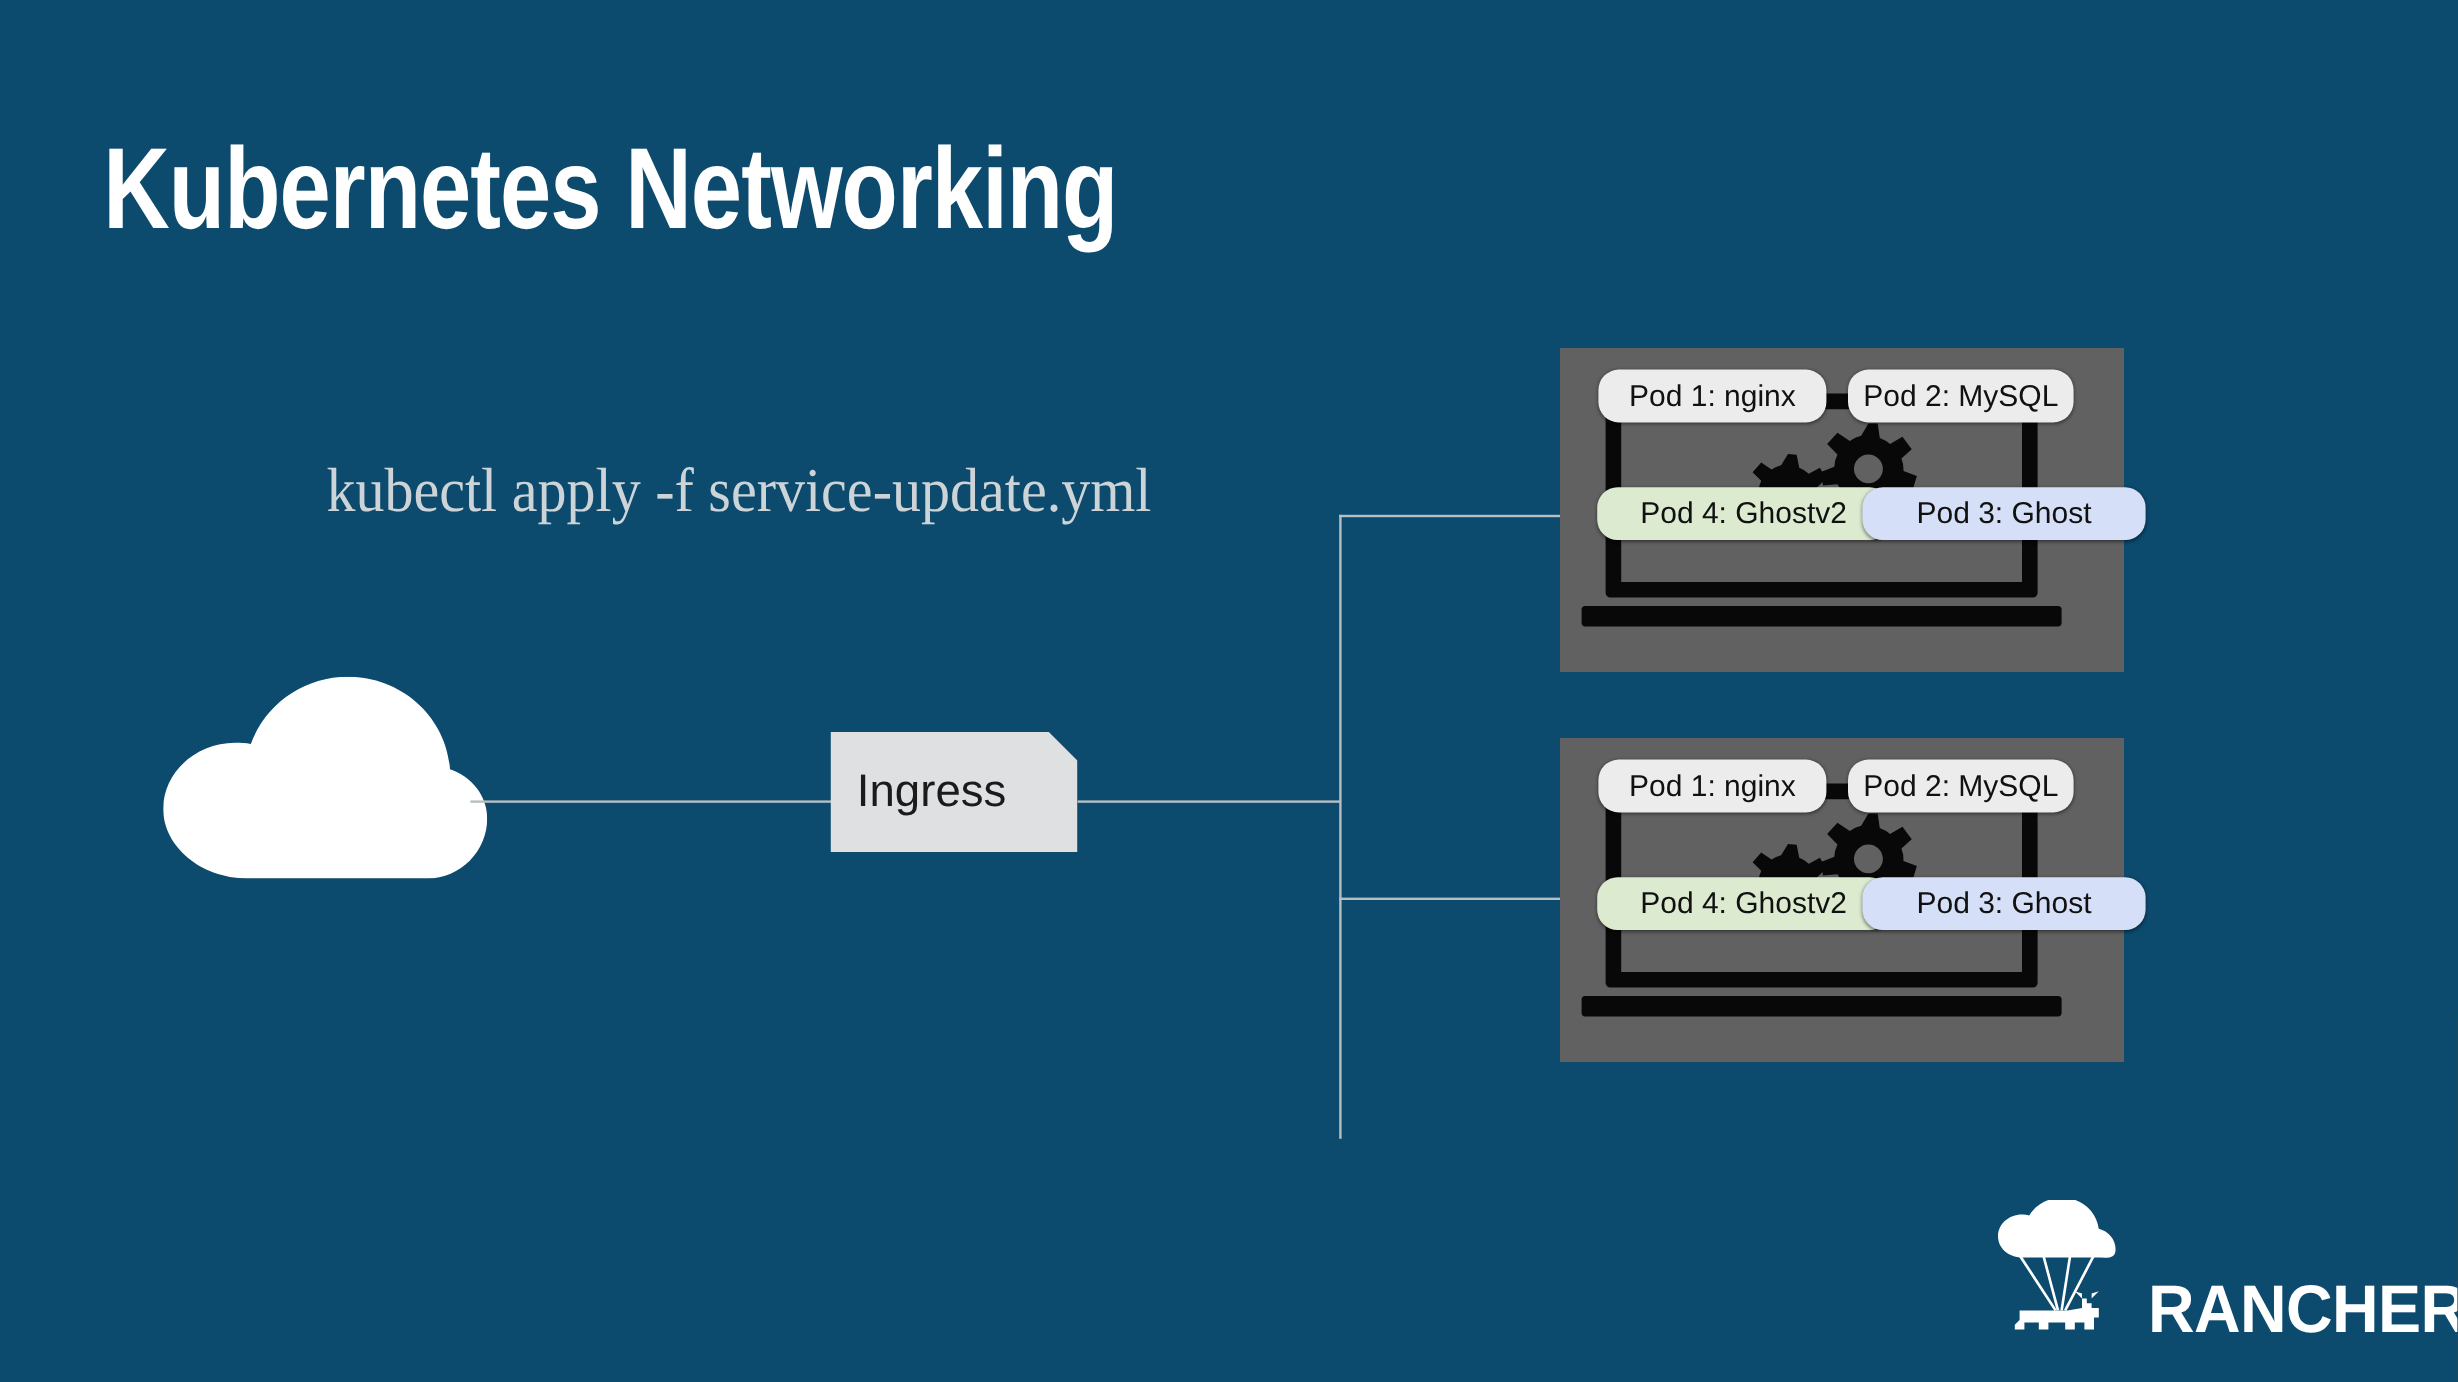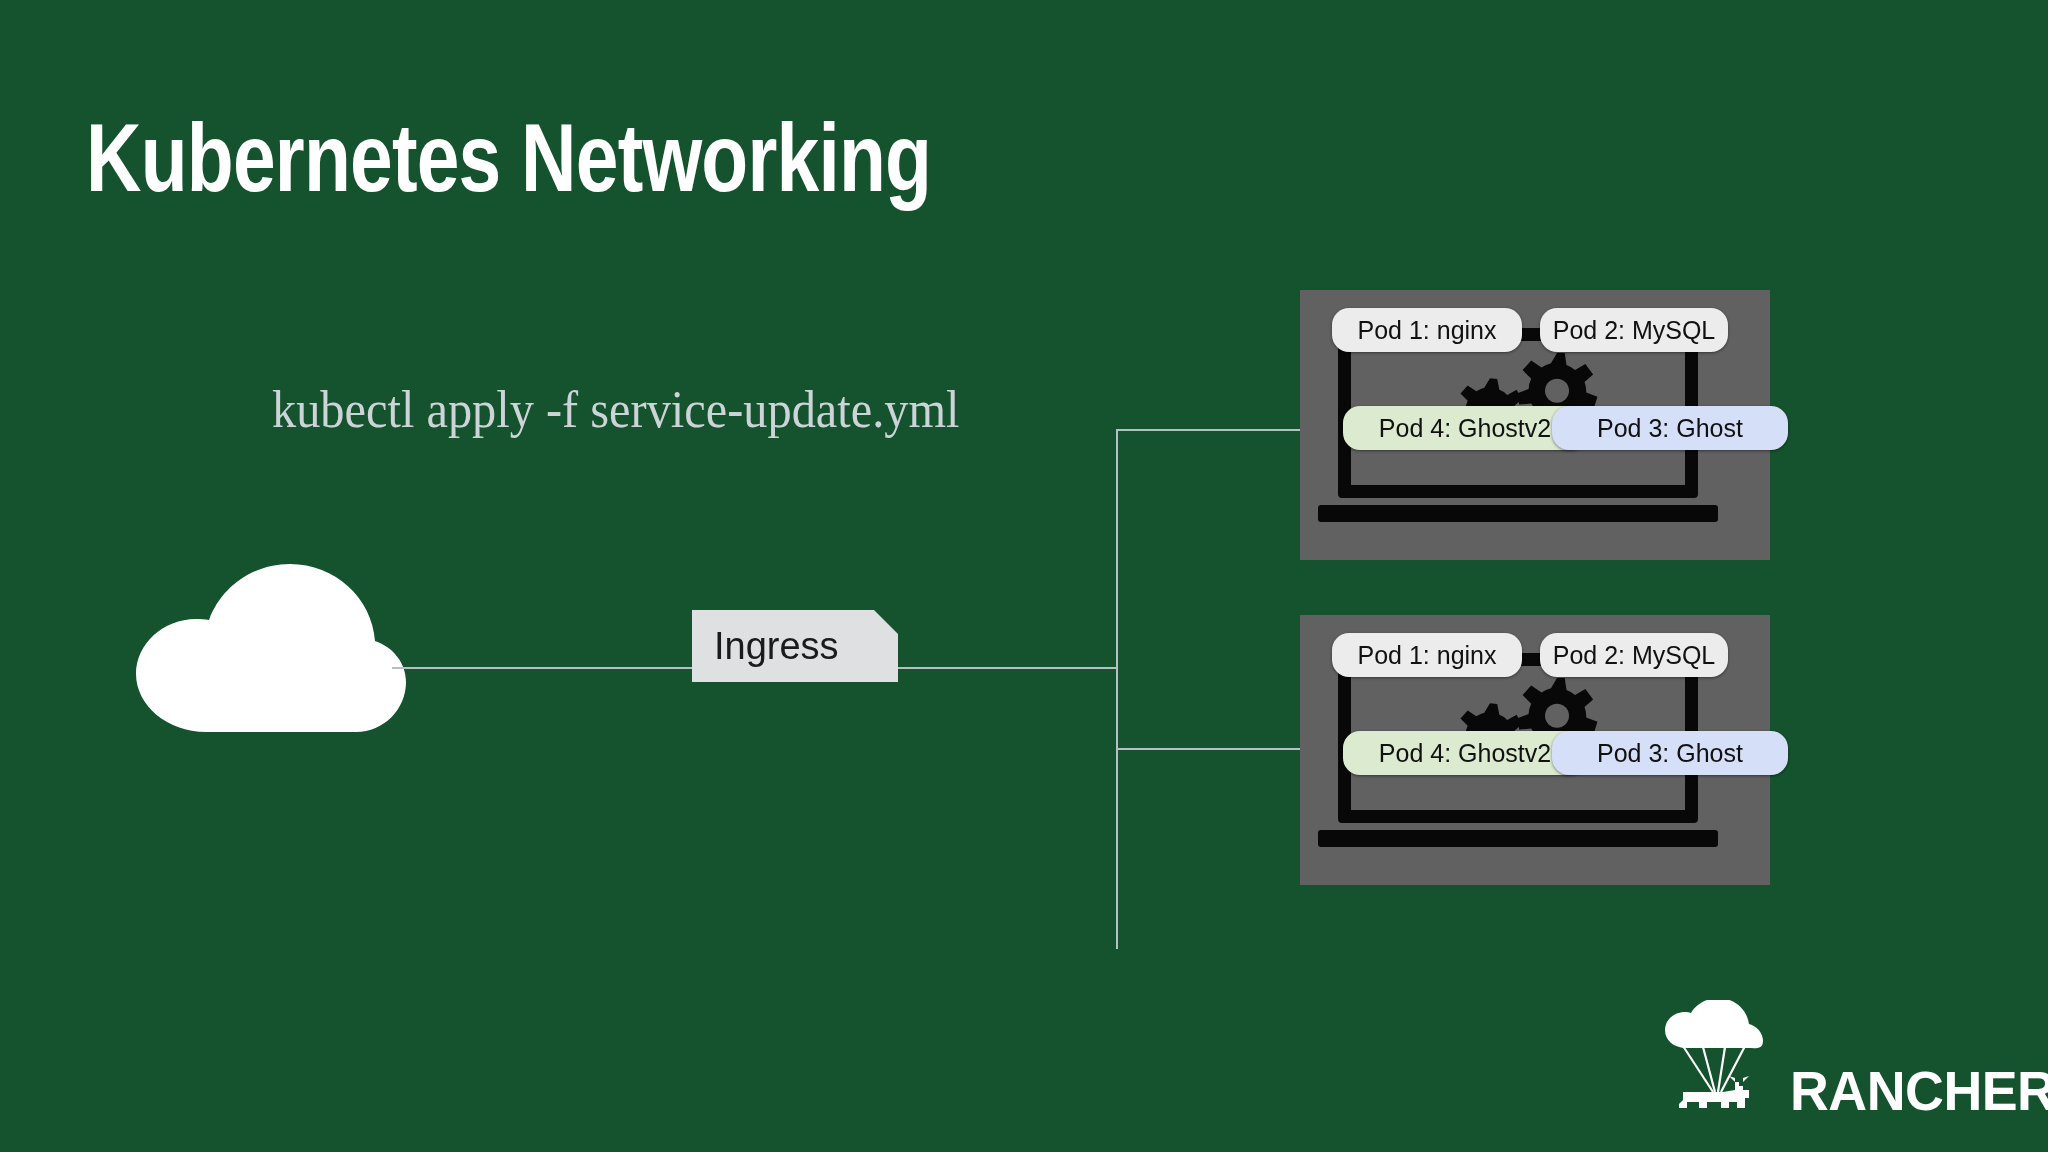--- a/index.html
+++ b/index.html
@@ -4,21 +4,21 @@
 <style>
   html, body {
     margin: 0;
     padding: 0;
     background: #36474f;
   }
   #slide {
     position: relative;
     width: 2048px;
     height: 1152px;
-    background: #14532d;
+    background: #0c4a6e;
     overflow: hidden;
     font-family: "Liberation Sans", sans-serif;
   }
 
   
   #slide-title {
     position: absolute;
     left: 86px;
     top: 108px;
     font-family: "Liberation Sans Narrow", "Liberation Sans", sans-serif;
@@ -54,21 +54,21 @@
     width: 270px;
     height: 168px;
   }
 
   
   #ingress-box {
     position: absolute;
     left: 692px;
     top: 610px;
     width: 206px;
-    height: 72px;
+    height: 100px;
     background: #dfe0e2;
     -webkit-clip-path: polygon(0 0, calc(100% - 24px) 0, 100% 24px, 100% 100%, 0 100%);
     clip-path: polygon(0 0, calc(100% - 24px) 0, 100% 24px, 100% 100%, 0 100%);
     box-sizing: border-box;
     display: flex;
     align-items: center;
     padding-left: 22px;
   }
   #ingress-label {
     font-size: 38px;
@@ -137,21 +137,21 @@
     font-family: "Liberation Sans", sans-serif;
     box-shadow: 0 1px 3px rgba(0,0,0,0.45);
     box-sizing: border-box;
   }
   .pod-white { background: #ececec; }
   .pod-green { background: #dcead0; }
   .pod-blue  { background: #d5dff7; }
 
   .pod-1 { left: 32px;  top: 18px;  width: 190px; }
   .pod-2 { left: 240px; top: 18px;  width: 188px; }
-  .pod-4 { left: 43px;  top: 116px; width: 244px; }
+  .pod-4 { left: 31px;  top: 116px; width: 244px; }
   .pod-3 { left: 252px; top: 116px; width: 236px; }
 
   
   #rancher-logo {
     position: absolute;
     left: 1665px;
     top: 1000px;
     width: 320px;
     height: 110px;
   }

